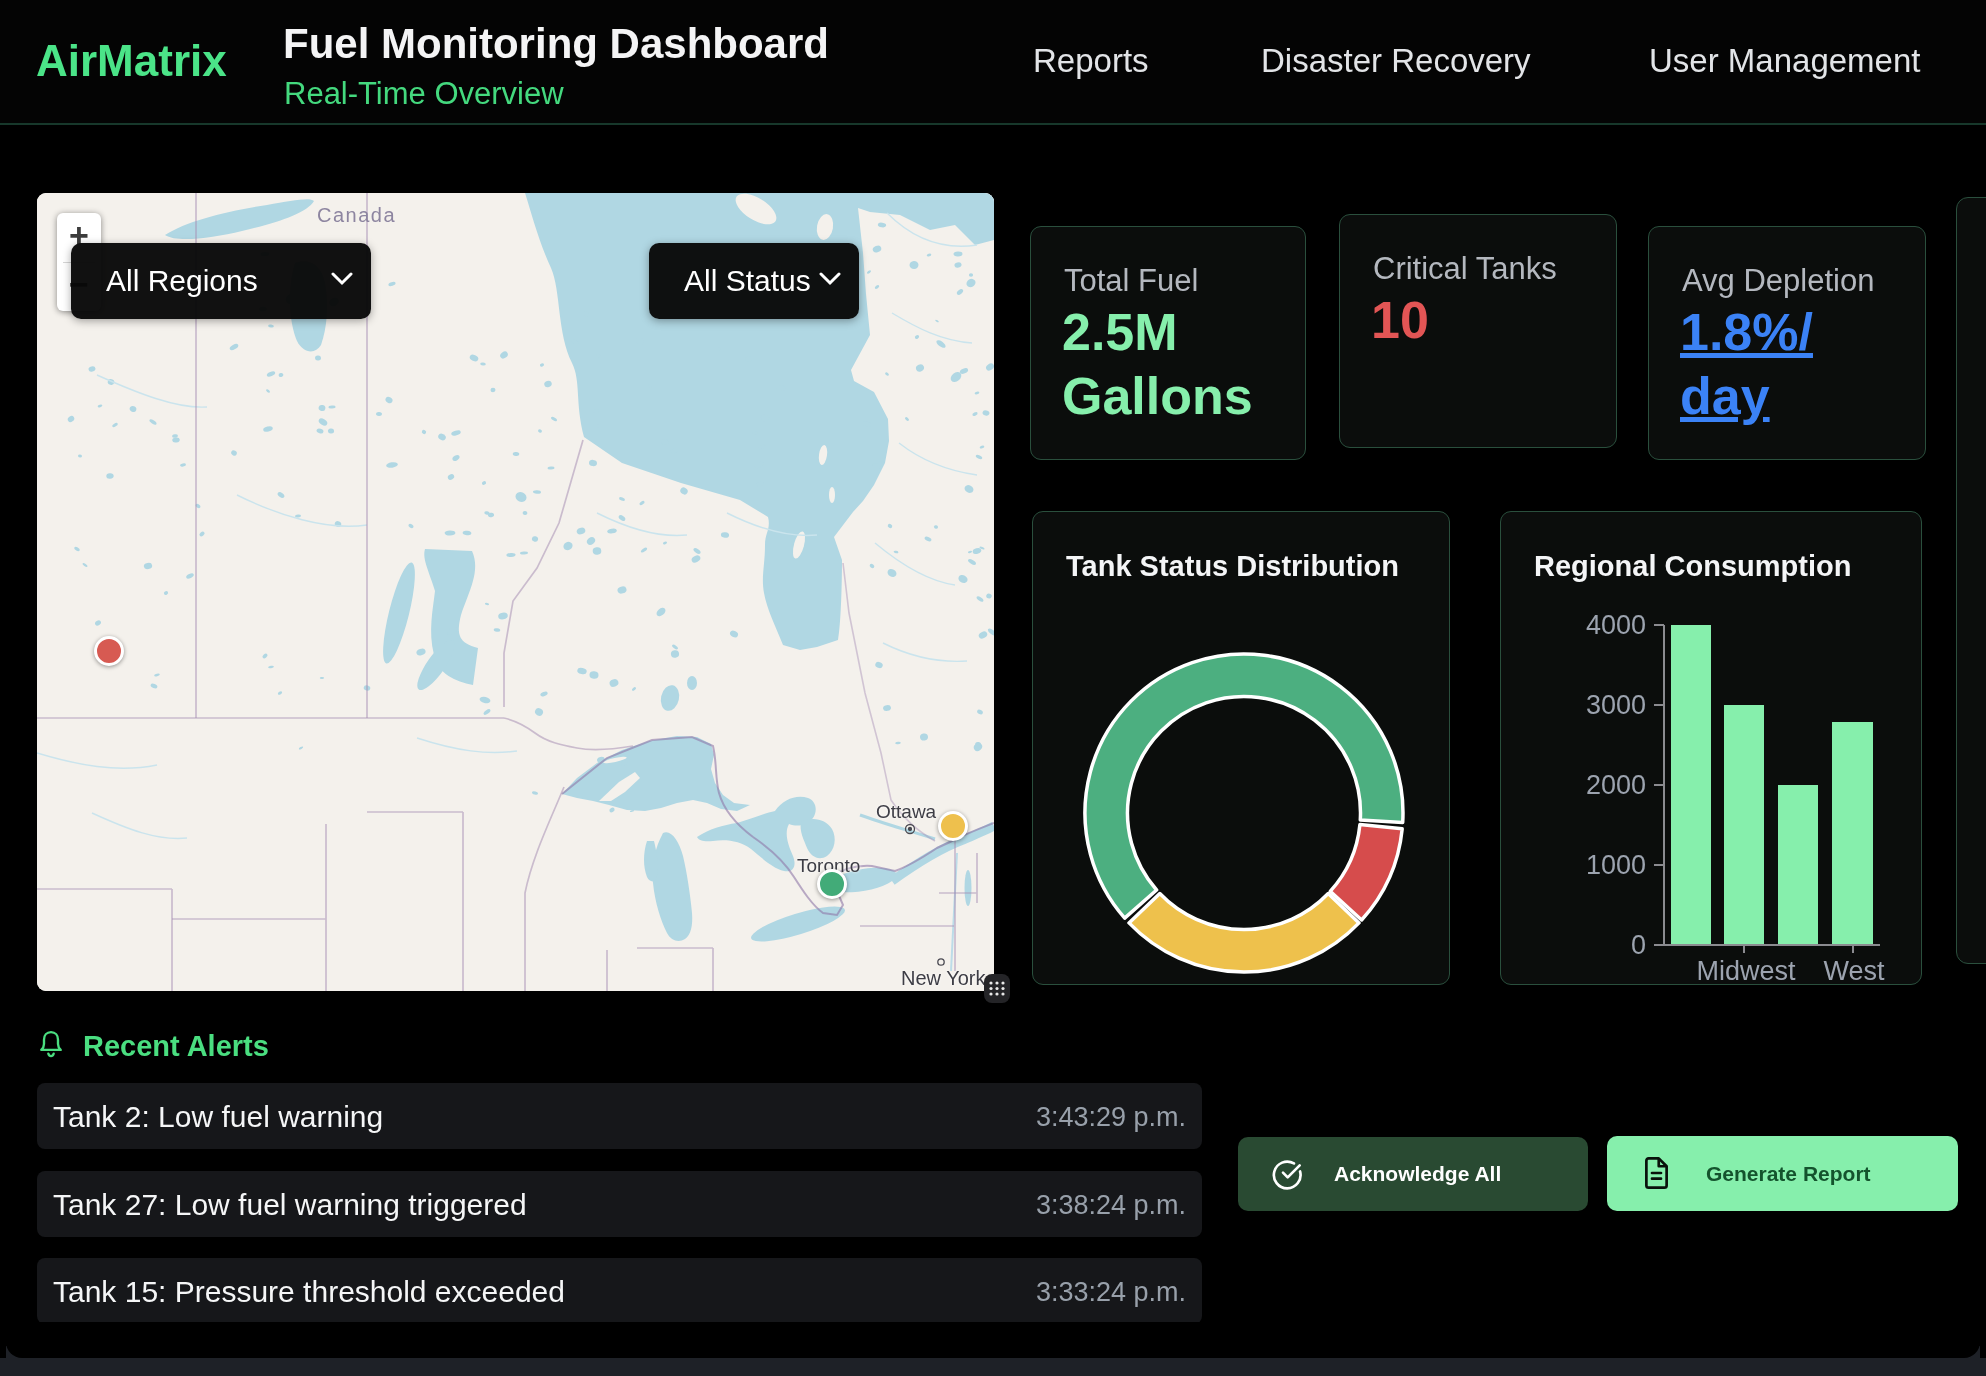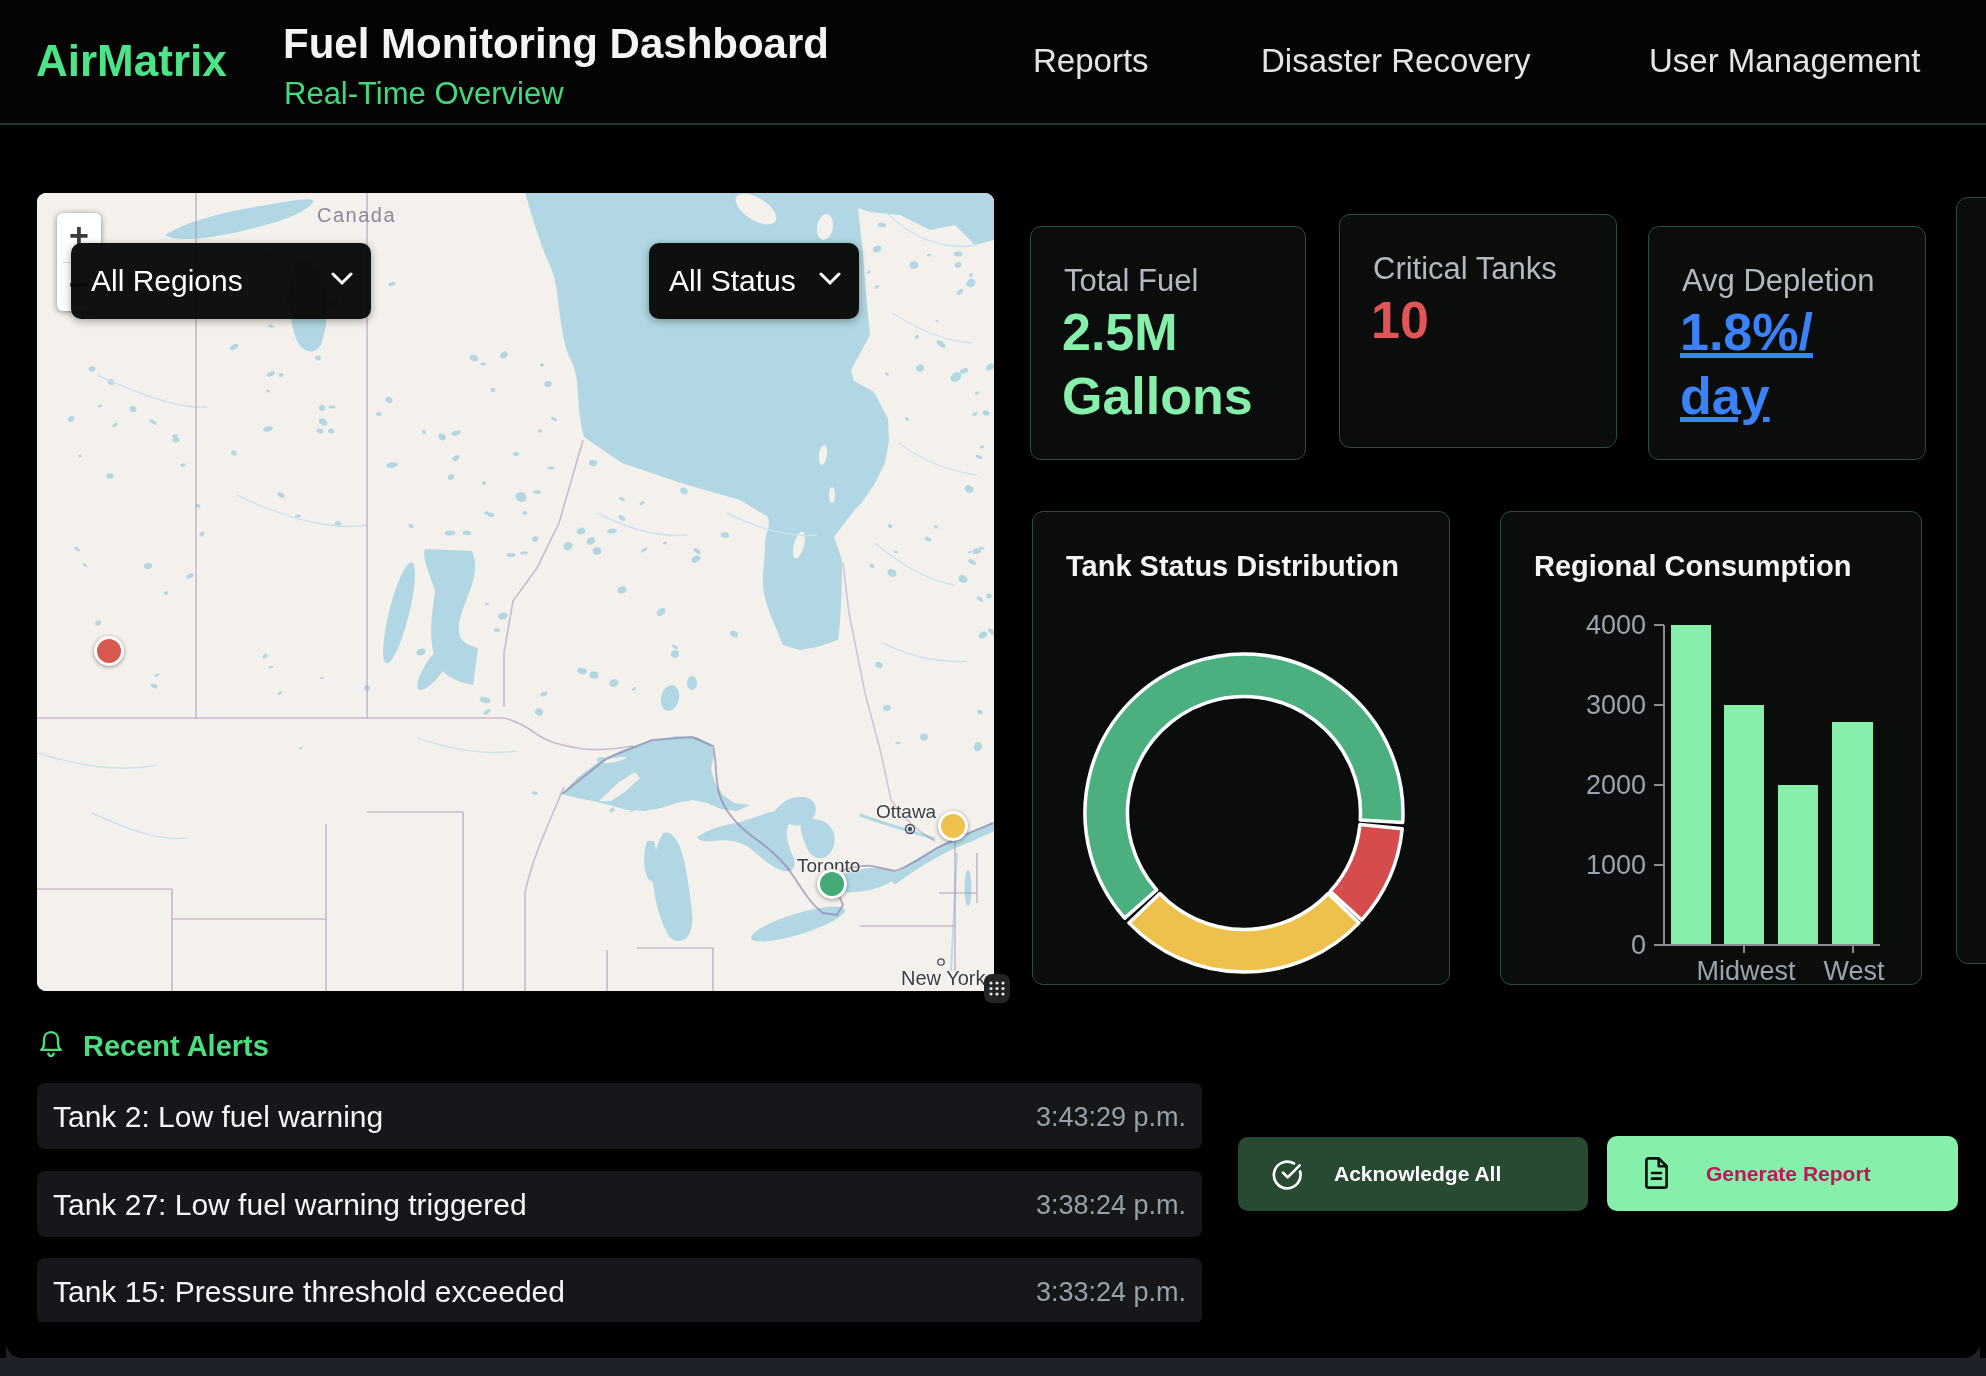--- a/index.html
+++ b/index.html
@@ -14,21 +14,21 @@
   #subtitle { position:absolute; left:284px; top:76px; font-size:31px; color:#44d97e; }
   .nav { position:absolute; top:42px; font-size:33px; color:#e2e4e7; }
   
   #map { position:absolute; left:37px; top:193px; width:957px; height:798px; background:#f4f1ec;
     border-radius:9px; overflow:hidden; }
   #zoomctl { position:absolute; left:20px; top:20px; width:44px; height:98px; background:#fff;
     border-radius:6px; box-shadow:0 1px 6px rgba(0,0,0,0.45); }
   #zoomctl .zline { position:absolute; left:6px; right:6px; top:49px; height:1px; background:#d6d6d6; }
   .zglyph { position:absolute; width:44px; text-align:center; color:#3c3c3c; font-size:34px; font-weight:bold; }
   .pill { position:absolute; top:50px; height:76px; background:rgba(7,7,7,0.96); border-radius:10px;
-    color:#fff; font-size:30px; line-height:76px; padding-left:20px; box-shadow:0 2px 8px rgba(0,0,0,0.35); }
+    color:#fff; font-size:30px; line-height:76px; padding-left:35px; box-shadow:0 2px 8px rgba(0,0,0,0.35); }
   .pill svg { position:absolute; right:18px; top:29px; }
   .marker { position:absolute; width:30px; height:30px; border-radius:50%; border:3.5px solid #fff;
     box-shadow:0 1px 4px rgba(0,0,0,0.4); }
   
   .card { position:absolute; background:#0b0d0c; border:1.5px solid #2a4f3d; border-radius:11px; }
   .slabel { position:absolute; left:33px; top:36px; font-size:31px; color:#b4b8bf; }
   .sval { position:absolute; left:31px; top:73px; font-size:52px; font-weight:bold; line-height:64px; }
   .ctitle { position:absolute; left:33px; top:38px; font-size:29px; font-weight:bold; color:#f4f5f7; }
   
   #alerthead { position:absolute; left:83px; top:1030px; font-size:29px; font-weight:bold; color:#4ade80; }
@@ -458,19 +458,19 @@
     <path d="M9 11 L12.5 14.5 L21.5 5.5" fill="none" stroke="#fff" stroke-width="2" stroke-linecap="round" stroke-linejoin="round"></path>
   </svg>
   <div class="btntext" style="left:96px; color:#fff;">Acknowledge All</div>
 </div>
 <div class="btn" style="left:1607px; top:1136px; width:351px; height:75px; background:#86efac;">
   <svg class="abs" style="left:36px; top:20px;" width="27" height="34" viewBox="0 0 24 30">
     <path d="M14 2 L5 2 C3.9 2 3 2.9 3 4 L3 26 C3 27.1 3.9 28 5 28 L19 28 C20.1 28 21 27.1 21 26 L21 9 Z" fill="none" stroke="#09110b" stroke-width="2.4" stroke-linejoin="round"></path>
     <path d="M14 2 L14 9 L21 9" fill="none" stroke="#09110b" stroke-width="2.4" stroke-linejoin="round"></path>
     <path d="M8 15 L16 15 M8 20 L16 20" stroke="#09110b" stroke-width="2.4" stroke-linecap="round"></path>
   </svg>
-  <div class="btntext" style="left:99px; color:#be185d;">Generate Report</div>
+  <div class="btntext" style="left:99px; color:#14532d;">Generate Report</div>
 </div>
 
 <div class="abs" style="left:0; top:1358px; width:1986px; height:18px; background:#1e2127;"></div>
 <div class="abs" style="left:6px; top:1346px; width:40px; height:12px; background:#1e2127;"></div>
 <div class="abs" style="left:1940px; top:1346px; width:40px; height:12px; background:#1e2127;"></div>
 <div class="abs" style="left:6px; top:1322px; width:1974px; height:36px; background:#000; border-radius:0 0 16px 16px;"></div>
 
 </body></html>

